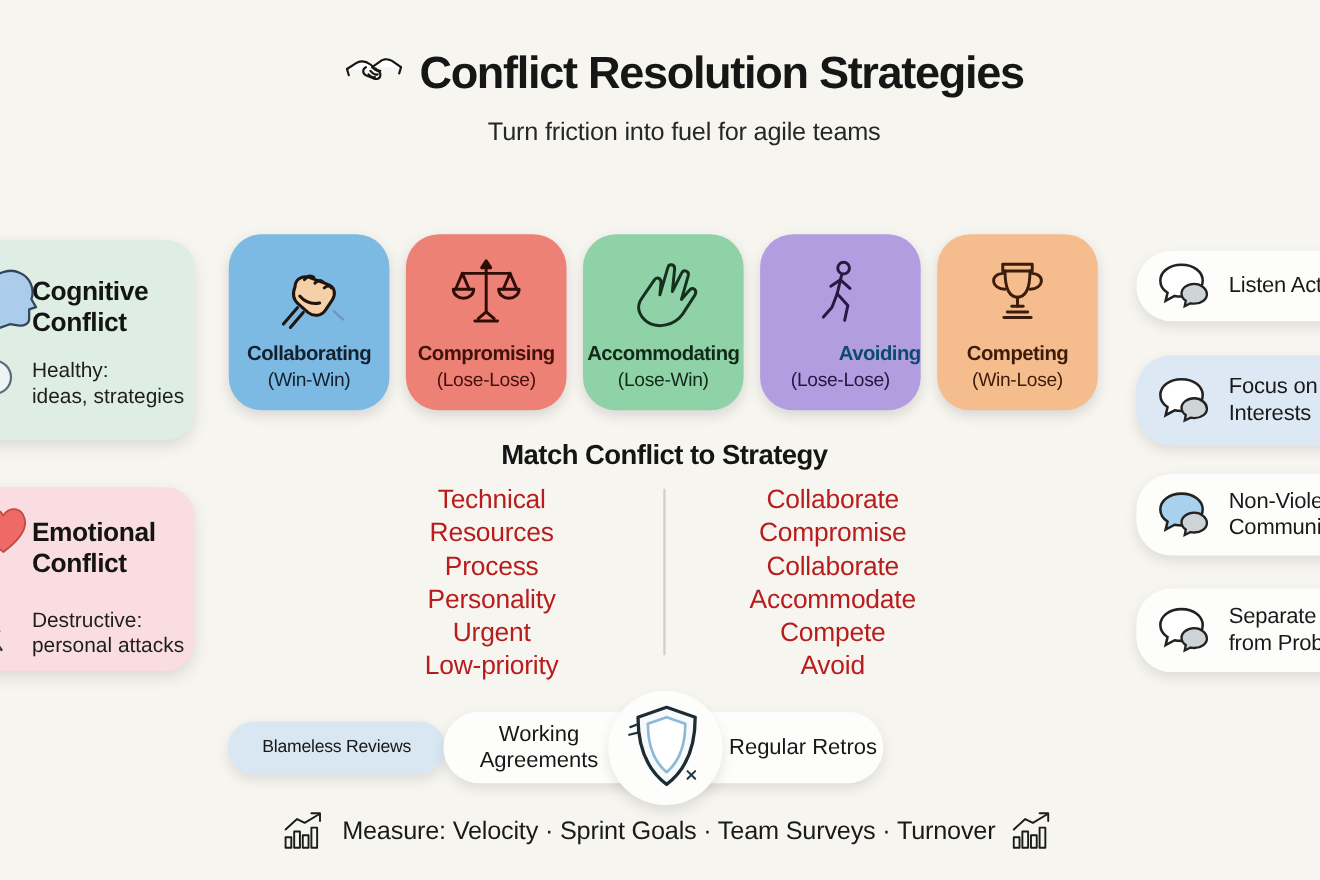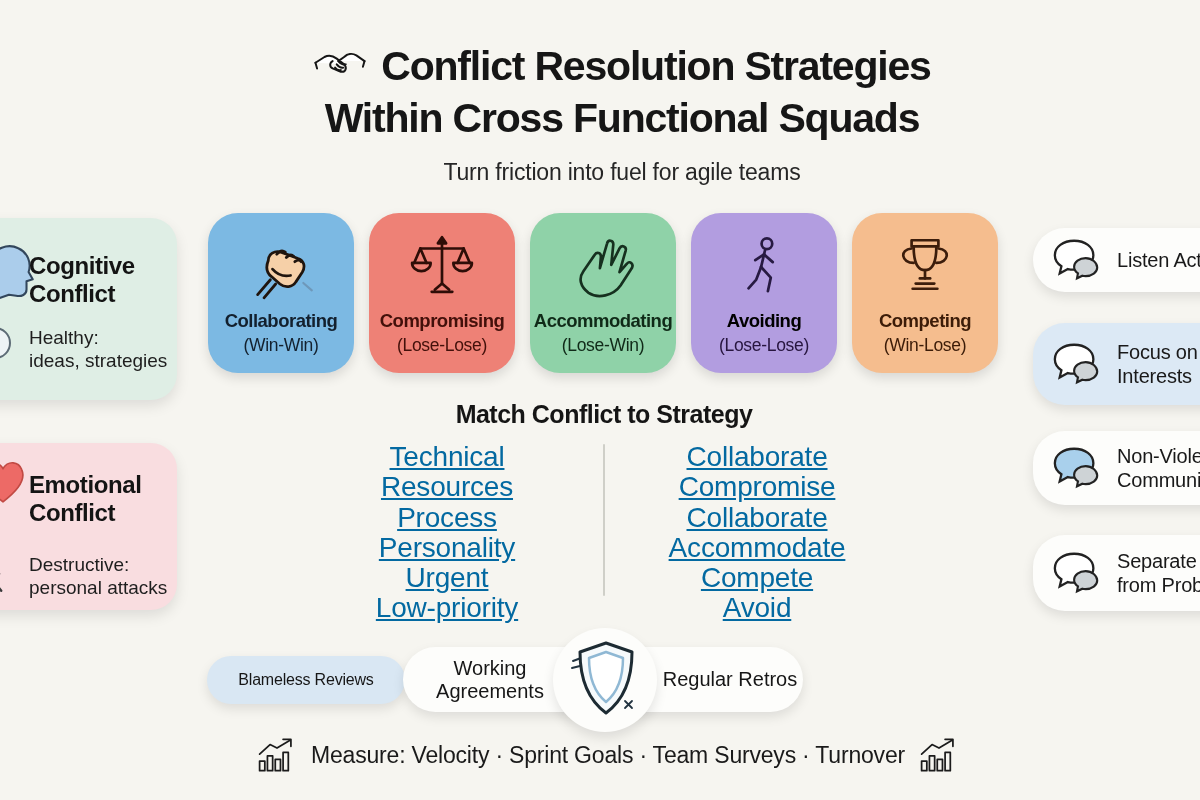--- a/index.html
+++ b/index.html
@@ -33,21 +33,21 @@
   .strategy-icon { position:absolute; top:20px; left:0; width:100%; display:flex; justify-content:center; }
   .strategy-label { position:absolute; top:97px; width:100%; font-size:18.5px; font-weight:700; letter-spacing:-0.5px; }
   .strategy-outcome { position:absolute; top:122px; width:100%; font-size:17.5px; letter-spacing:-0.3px; }
 
   
   .match-title { position:absolute; top:400px; left:304px; width:600px; text-align:center;
                  font-size:25px; font-weight:700; letter-spacing:-0.5px; color:#151515; }
   .match-col { position:absolute; top:441px; width:200px; text-align:center; }
   .match-col.left { left:347px; }
   .match-col.right { left:657px; }
-  .match-item { height:30.3px; font-size:28px; color:#0369a1; letter-spacing:-0.2px;text-decoration:underline; }
+  .match-item { height:30.3px; font-size:24px; color:#b91c1c; letter-spacing:-0.2px; }
   .match-divider { position:absolute; left:603px; top:444px; width:2px; height:152px; background:#cfcfc8; border-radius:1px; }
 
   
   .tip-pill { position:absolute; left:1033px; width:265px; border-radius:32px;
               box-shadow:0 5px 12px rgba(0,0,0,.10); }
   .tip-pill .tip-icon { position:absolute; left:18px; top:50%; transform:translateY(-50%); }
   .tip-label { position:absolute; left:84px; top:50%; transform:translateY(-50%);
                font-size:20px; line-height:1.22; color:#191919; letter-spacing:-0.2px; }
   .tip-0 { top:228px; height:64px; } .tip-0 .tip-label { width:170px; }
   .tip-1 { top:323px; height:82px; } .tip-1 .tip-label { width:95px;  }
@@ -90,23 +90,20 @@
           <path d="M63 19 L53 12 C48 9 42 10 38 14 L31 19" fill="#ffffff"></path>
           <path d="M38 23 C42 27 40 33 34 32 L24 28 C20 26 20 21 24 19"></path>
           <path d="M31 19 q4 5 9 4"></path>
           <path d="M29 23 q4 5 8 4"></path>
           <path d="M27 27 q3 4 7 3"></path>
           <path d="M3 21 l2 7 M63 19 l-2 7"></path>
         </g>
       </svg>
       <span>Conflict Resolution Strategies</span>
     </div>
-    <div class="title-line">
-      <span>Within Cross Functional Squads</span>
-    </div>
     <div class="subtitle">Turn friction into fuel for agile teams</div>
   </div>
 
   <div class="conflict-card cognitive" style="background: rgb(223, 238, 229);">
     <svg class="edge-icon" style="left:28px; top:24px;" width="56" height="60" viewBox="0 0 52 58">
       <path d="M10 56 V44 C3 38 1 26 5 17 C10 6 23 1 33 6 C42 10 46 20 43 29 L47 36 L41 38 V46 C41 51 36 53 31 52 L24 51 Z" fill="#abcdeb" stroke="#32465c" stroke-width="2" stroke-linejoin="round"></path>
     </svg>
     <svg class="edge-icon" style="left:22px; top:105px;" width="40" height="40" viewBox="0 0 40 40">
       <circle cx="18" cy="20" r="15" fill="#eef3f6" stroke="#5d6b76" stroke-width="2"></circle>
     </svg>
@@ -186,21 +183,21 @@
         <g fill="none" stroke="#271a42" stroke-width="2.8" stroke-linecap="round" stroke-linejoin="round">
           <circle cx="35" cy="9" r="5.5"></circle>
           <path d="M33 16 L29 33"></path>
           <path d="M32 20 L41 28"></path>
           <path d="M32 20 L23 26"></path>
           <path d="M29 33 L39 44 L36 58"></path>
           <path d="M29 33 L24 46 L16 55"></path>
         </g>
       </svg>
     </div>
-    <div class="strategy-label" style="color: #000000;">Avoiding</div>
+    <div class="strategy-label" style="color: #0c4a6e; text-align: right;">Avoiding</div>
     <div class="strategy-outcome" style="color: rgb(39, 21, 63);">(Lose-Lose)</div>
   </div>
 
   <div class="strategy-card" style="left: 852px; background: rgb(245, 189, 142);">
     <div class="strategy-icon">
       <svg width="66" height="64" viewBox="0 0 64 60">
         <g fill="none" stroke="#3c1d0b" stroke-width="2.6" stroke-linecap="round" stroke-linejoin="round">
           <path d="M19 6 H45 V12 H19 Z"></path>
           <path d="M21 12 C21 28 25 35 32 35 C39 35 43 28 43 12"></path>
           <path d="M19 14 C7 15 9 28 21 28"></path>

